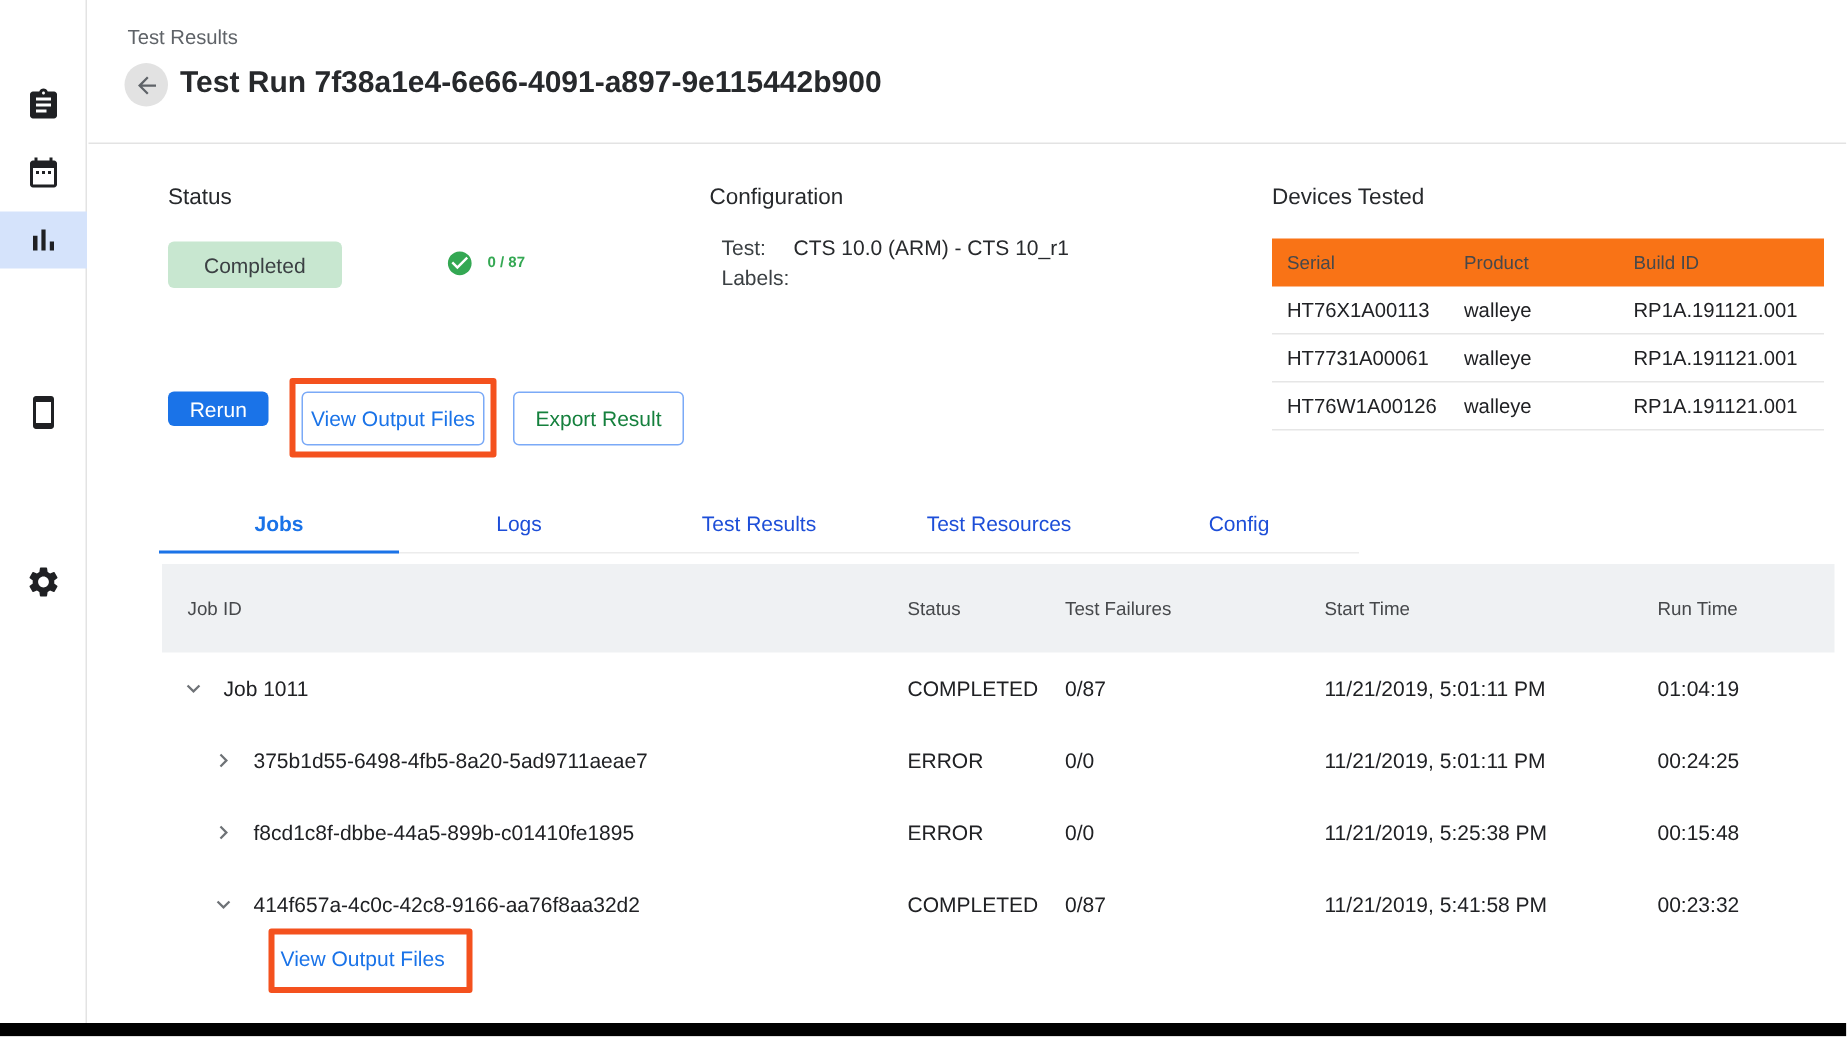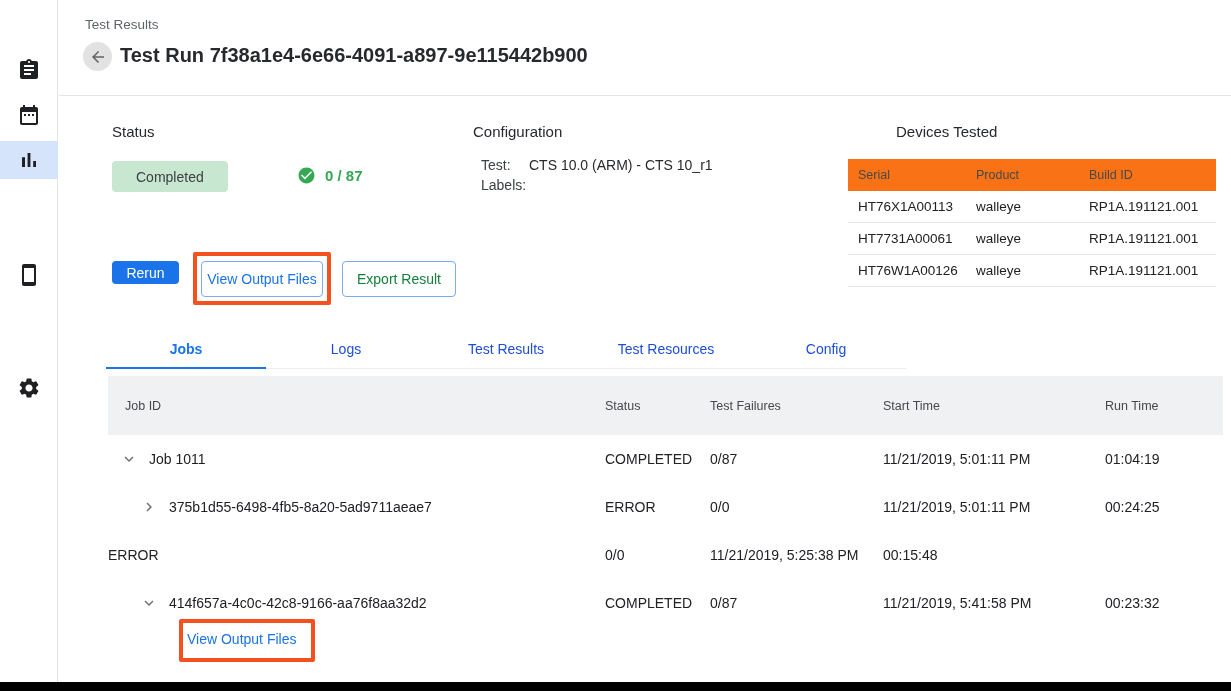--- a/index.html
+++ b/index.html
@@ -21,29 +21,29 @@
   .page-title { position: absolute; left: 61px; top: 44px; font-size: 20px; color: #27292c; }
   .header-divider { position: absolute; left: 0; top: 95px; width: 1172px; height: 1px; background: #e3e3e3; }
 
   .section-heading { font-size: 15px; color: #27292c; }
 
   
   .status-heading { position: absolute; left: 53px; top: 123px; }
   .status-badge { position: absolute; left: 53px; top: 161px; height: 31px; padding: 0 24px; background: #c8e7d0; border-radius: 4px; display: flex; align-items: center; font-size: 14px; color: #3b4043; }
   .fail-count { position: absolute; left: 238px; top: 166px; display: flex; align-items: center; gap: 9px; }
   .fail-count svg { width: 19px; height: 19px; fill: #34a853; }
-  .fail-count span { font-size: 15px; color: #34a853; font-weight: bold; }
+  .fail-count span { font-size: 10px; color: #34a853; font-weight: bold; }
 
   
   .config-heading { position: absolute; left: 414px; top: 123px; }
   .config-row { position: absolute; left: 422px; font-size: 14px; color: #3b4043; }
   .config-row .cfg-value { position: absolute; left: 48px; white-space: nowrap; color: #27292c; }
 
   
-  .devices-heading { position: absolute; left: 789px; top: 123px; margin-left: 48px; }
+  .devices-heading { position: absolute; left: 789px; top: 123px; }
   .devices-table { position: absolute; left: 789px; top: 159px; width: 368px; font-size: 13.5px; }
   .dev-row { display: grid; grid-template-columns: 118px 113px 1fr; align-items: center; height: 32px; border-bottom: 1px solid #e6e6e6; padding-left: 10px; }
   .dev-row.head { background: #f97316; border-bottom: none; font-size: 12.5px; color: #46484b; }
 
   
   .btn { border-radius: 4px; font-size: 14px; display: inline-flex; align-items: center; justify-content: center; cursor: pointer; font-family: "Liberation Sans", sans-serif; }
   .rerun-btn { position: absolute; left: 53px; top: 261px; width: 67px; height: 23px; background: #1a73e8; color: #fff; border: none; }
   .annotation-box { position: absolute; border: 4px solid #f4511e; border-radius: 2px; pointer-events: none; }
   .box-view-output { left: 134px; top: 252px; width: 138px; height: 53px; }
   .view-output-btn { position: absolute; left: 142px; top: 261px; width: 122px; height: 36px; background: #fff; color: #1a73e8; border: 1px solid #7baaf7; }
@@ -201,20 +201,26 @@
             </svg>
           <span>375b1d55-6498-4fb5-8a20-5ad9711aeae7</span>
         </span>
         <span>ERROR</span>
         <span>0/0</span>
         <span>11/21/2019, 5:01:11 PM</span>
         <span>00:24:25</span>
       </div>
 
       <div class="jobs-grid job-row">
+        <span class="job-id-cell indent1">
+          <svg class="chev right" viewBox="0 0 24 24">
+              <path d="M16.59 8.59L12 13.17 7.41 8.59 6 10l6 6 6-6z"></path>
+            </svg>
+          <span>f8cd1c8f-dbbe-44a5-899b-c01410fe1895</span>
+        </span>
         <span>ERROR</span>
         <span>0/0</span>
         <span>11/21/2019, 5:25:38 PM</span>
         <span>00:15:48</span>
       </div>
 
       <div class="jobs-grid job-row">
         <span class="job-id-cell indent1">
           <svg class="chev" viewBox="0 0 24 24">
               <path d="M16.59 8.59L12 13.17 7.41 8.59 6 10l6 6 6-6z"></path>

